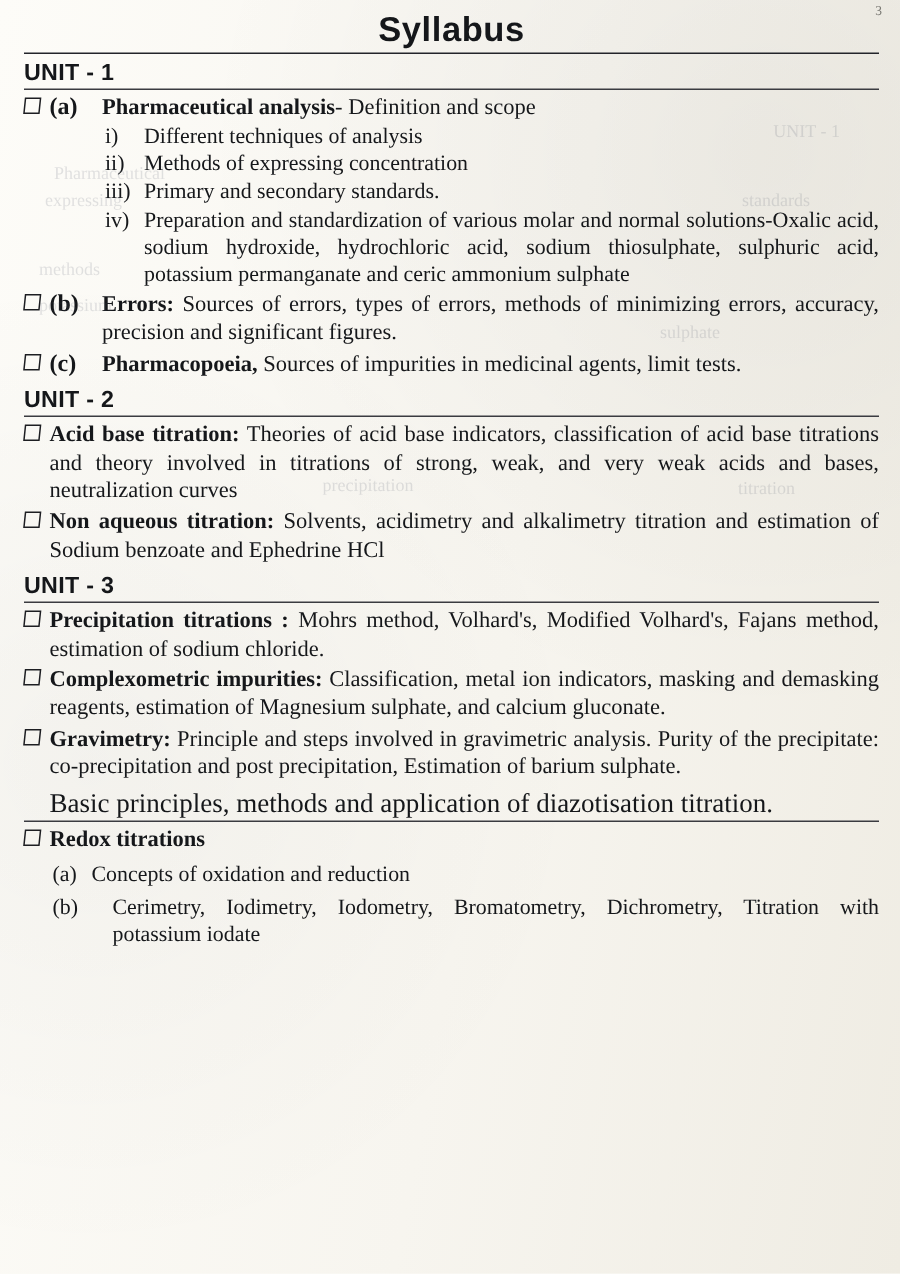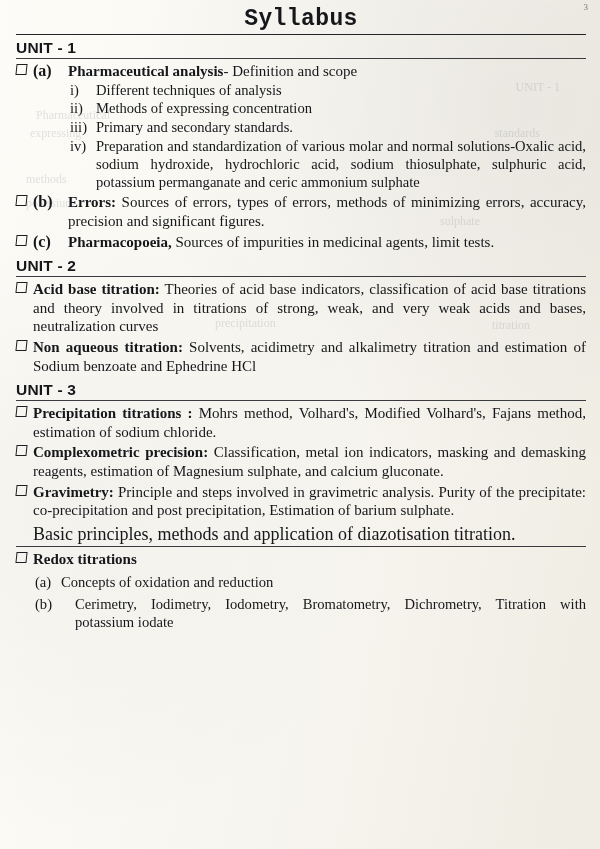--- a/index.html
+++ b/index.html
@@ -32,21 +32,21 @@
     right: 12px;
     font-size: 9px;
     color: #7b7a74;
   }
   .title {
     text-align: center;
     font-size: 23px;
     font-weight: bold;
     letter-spacing: .4px;
     margin: 2px 0 2px 0;
-    font-family: Liberation Mono, monospace;
+    font-family: Liberation Sans, sans-serif;
   }
   .rule {
     border: none;
     border-top: 1.6px solid #23242a;
     margin: 1px 0 4px 0;
   }
   .rule.thin {
     border-top: 1.2px solid #3a3b40;
     margin: 1px 0 3px 0;
   }
@@ -226,21 +226,21 @@
   <div class="row">
     <div class="bullet"><span></span></div>
     <div class="body-txt">
       <span class="b">Precipitation titrations :</span><span> Mohrs method, Volhard's, Modified Volhard's, Fajans method, estimation of sodium chloride.</span>
     </div>
   </div>
 
   <div class="row">
     <div class="bullet"><span></span></div>
     <div class="body-txt">
-      <span class="b">Complexometric precision:</span><span> Classification, metal ion indicators, masking and demasking reagents, estimation of Magnesium sulphate, and calcium gluconate.</span>
+      <span class="b">Complexometric impurities:</span><span> Classification, metal ion indicators, masking and demasking reagents, estimation of Magnesium sulphate, and calcium gluconate.</span>
     </div>
   </div>
 
   <div class="row">
     <div class="bullet"><span></span></div>
     <div class="body-txt">
       <span class="b">Gravimetry:</span><span> Principle and steps involved in gravimetric analysis. Purity of the precipitate: co-precipitation and post precipitation, Estimation of barium sulphate.</span>
       <div class="plain-row">Basic principles, methods and application of diazotisation titration.</div>
     </div>
   </div>

